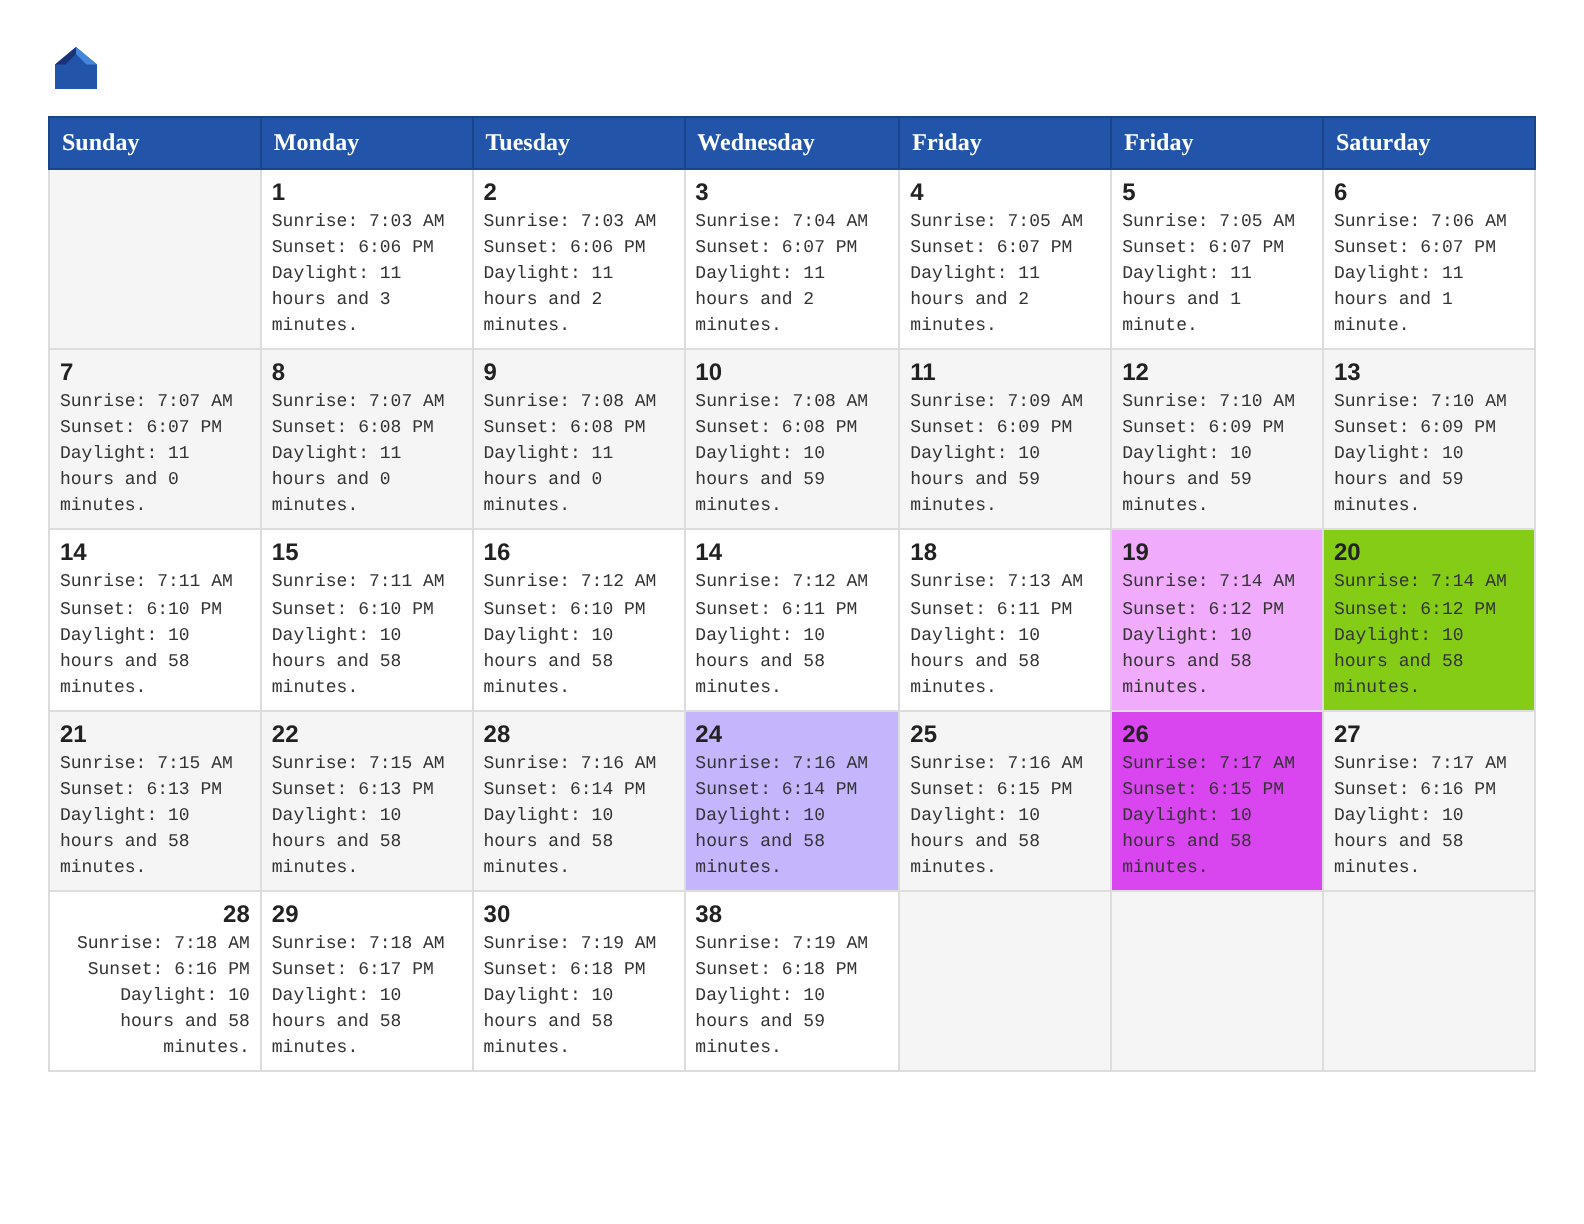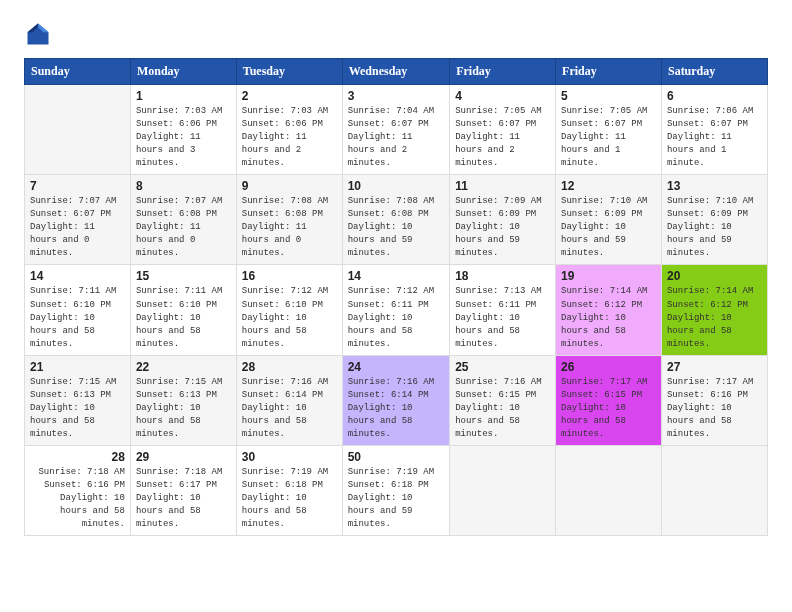--- a/index.html
+++ b/index.html
@@ -250,21 +250,21 @@
           </td>
           <td style="background: rgb(255, 255, 255);">
             <span class="day-num">29</span>
             <div class="day-info">Sunrise: 7:18 AM<br>Sunset: 6:17 PM<br>Daylight: 10 hours and 58 minutes.</div>
           </td>
           <td style="background: rgb(255, 255, 255); margin-left: 18px;">
             <span class="day-num">30</span>
             <div class="day-info">Sunrise: 7:19 AM<br>Sunset: 6:18 PM<br>Daylight: 10 hours and 58 minutes.</div>
           </td>
           <td style="background: rgb(255, 255, 255);">
-            <span class="day-num">50</span>
+            <span class="day-num">38</span>
             <div class="day-info">Sunrise: 7:19 AM<br>Sunset: 6:18 PM<br>Daylight: 10 hours and 59 minutes.</div>
           </td>
           <td class="empty-cell"></td>
           <td class="empty-cell"></td>
           <td class="empty-cell"></td>
         </tr>
       </tbody>
   </table>
 </div>
 

